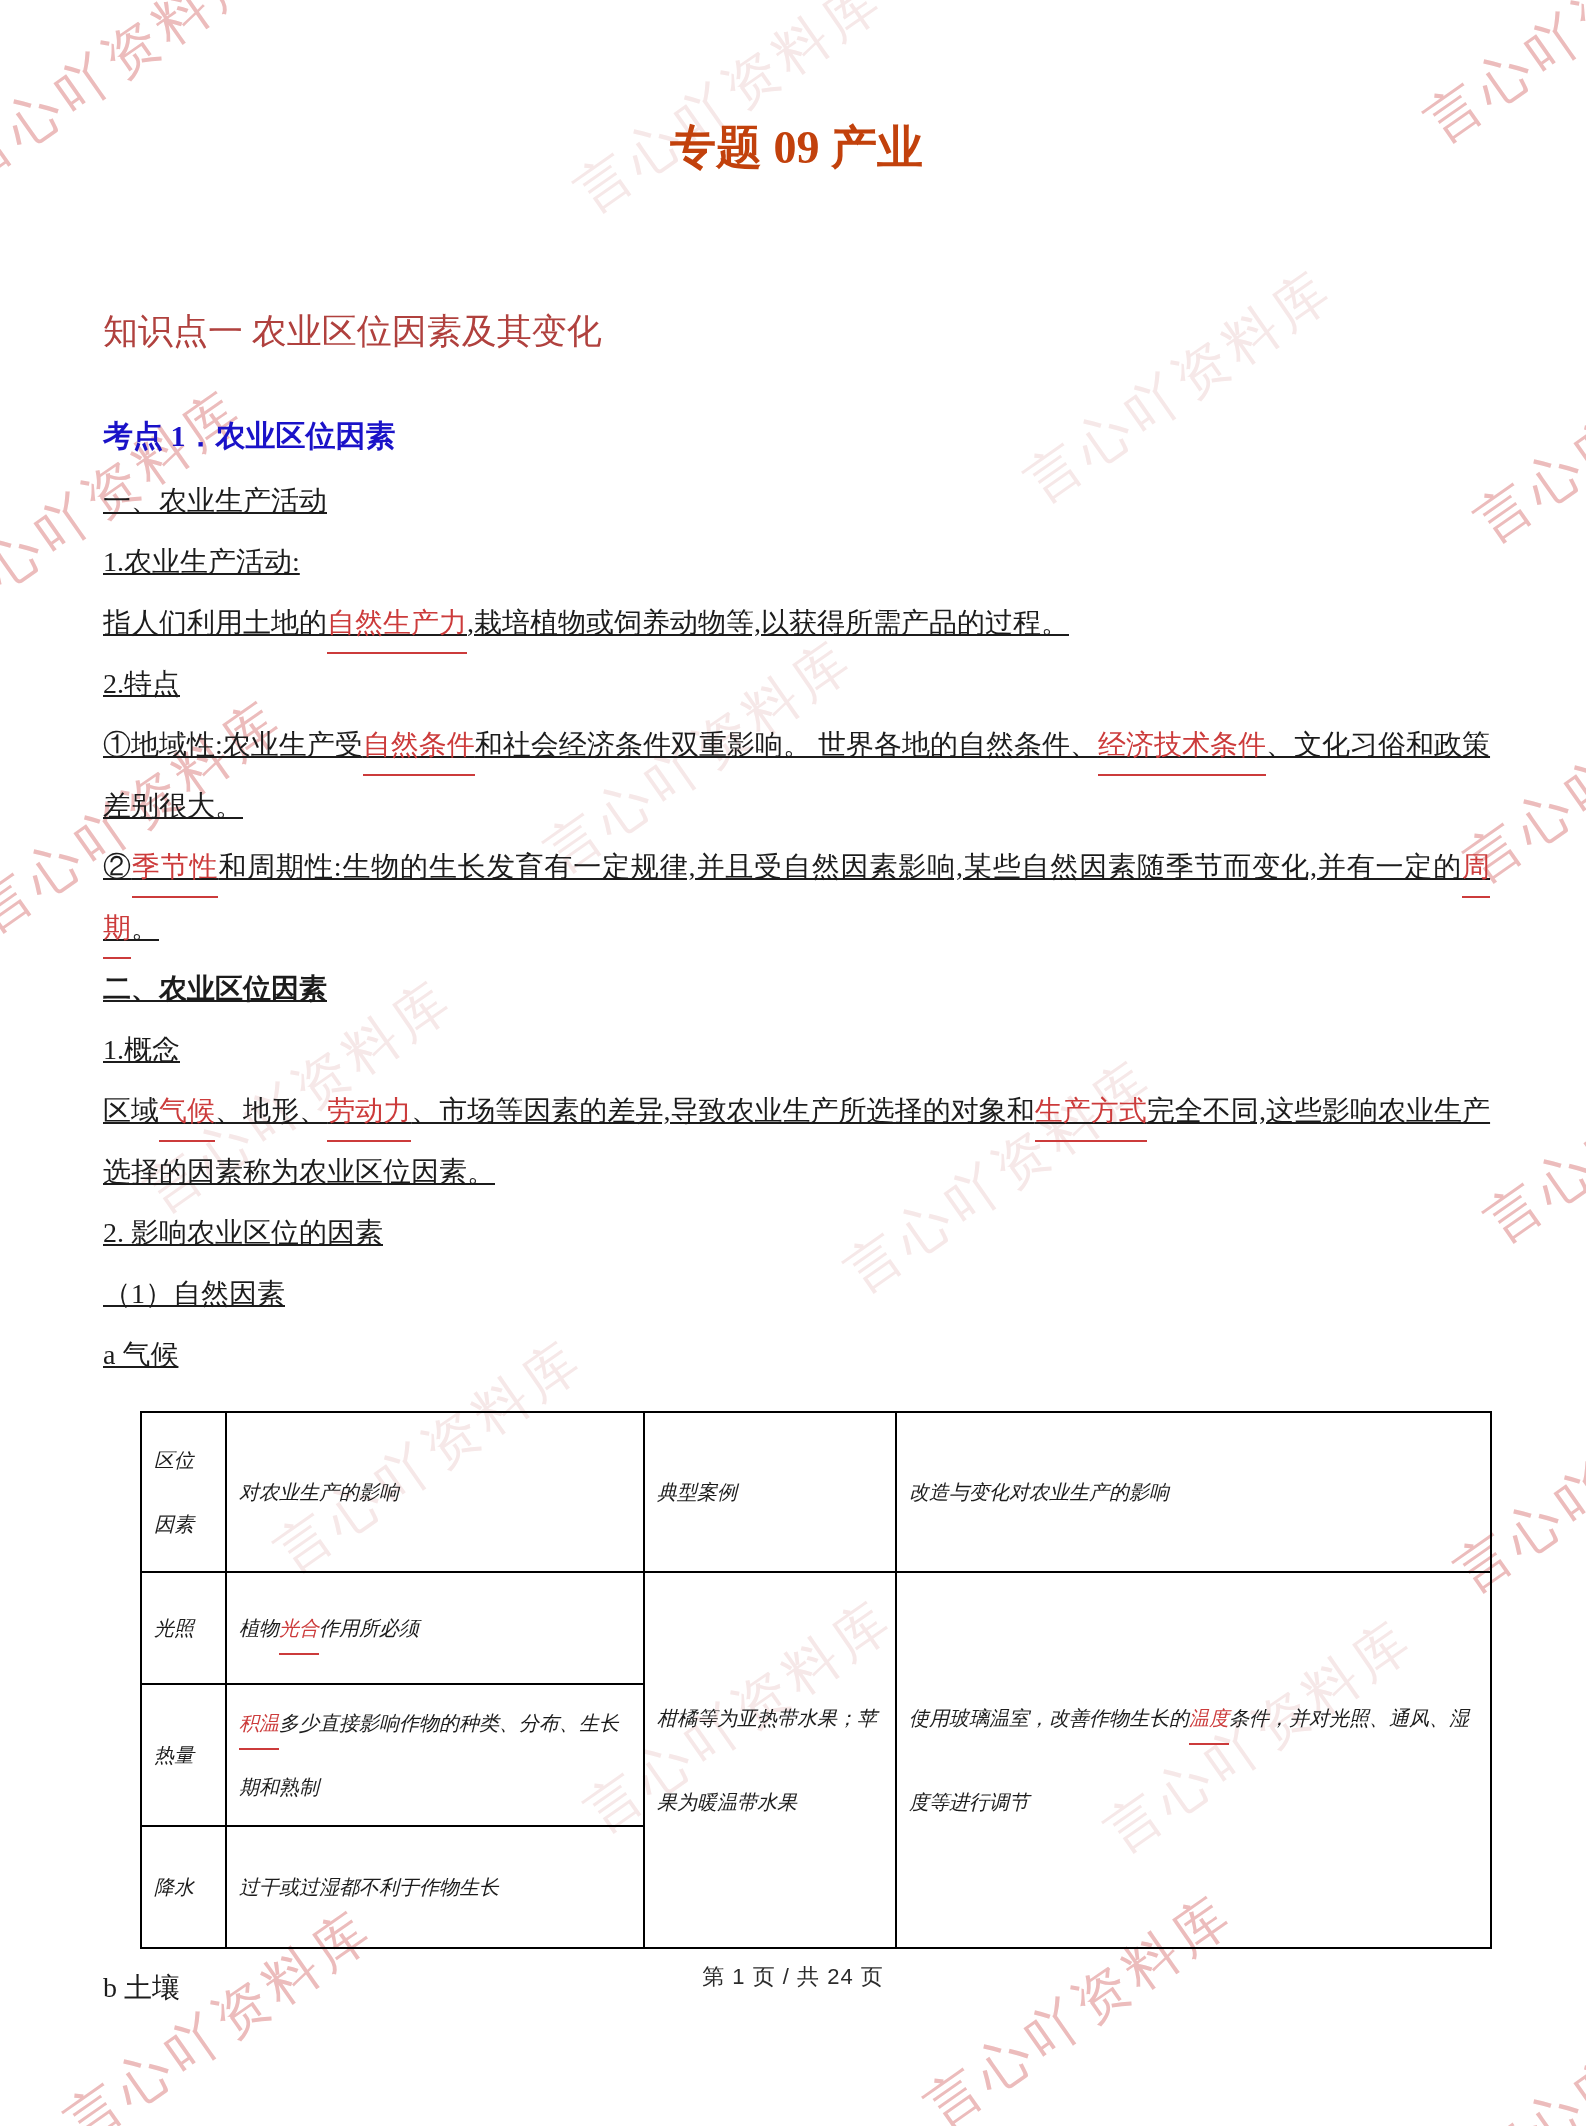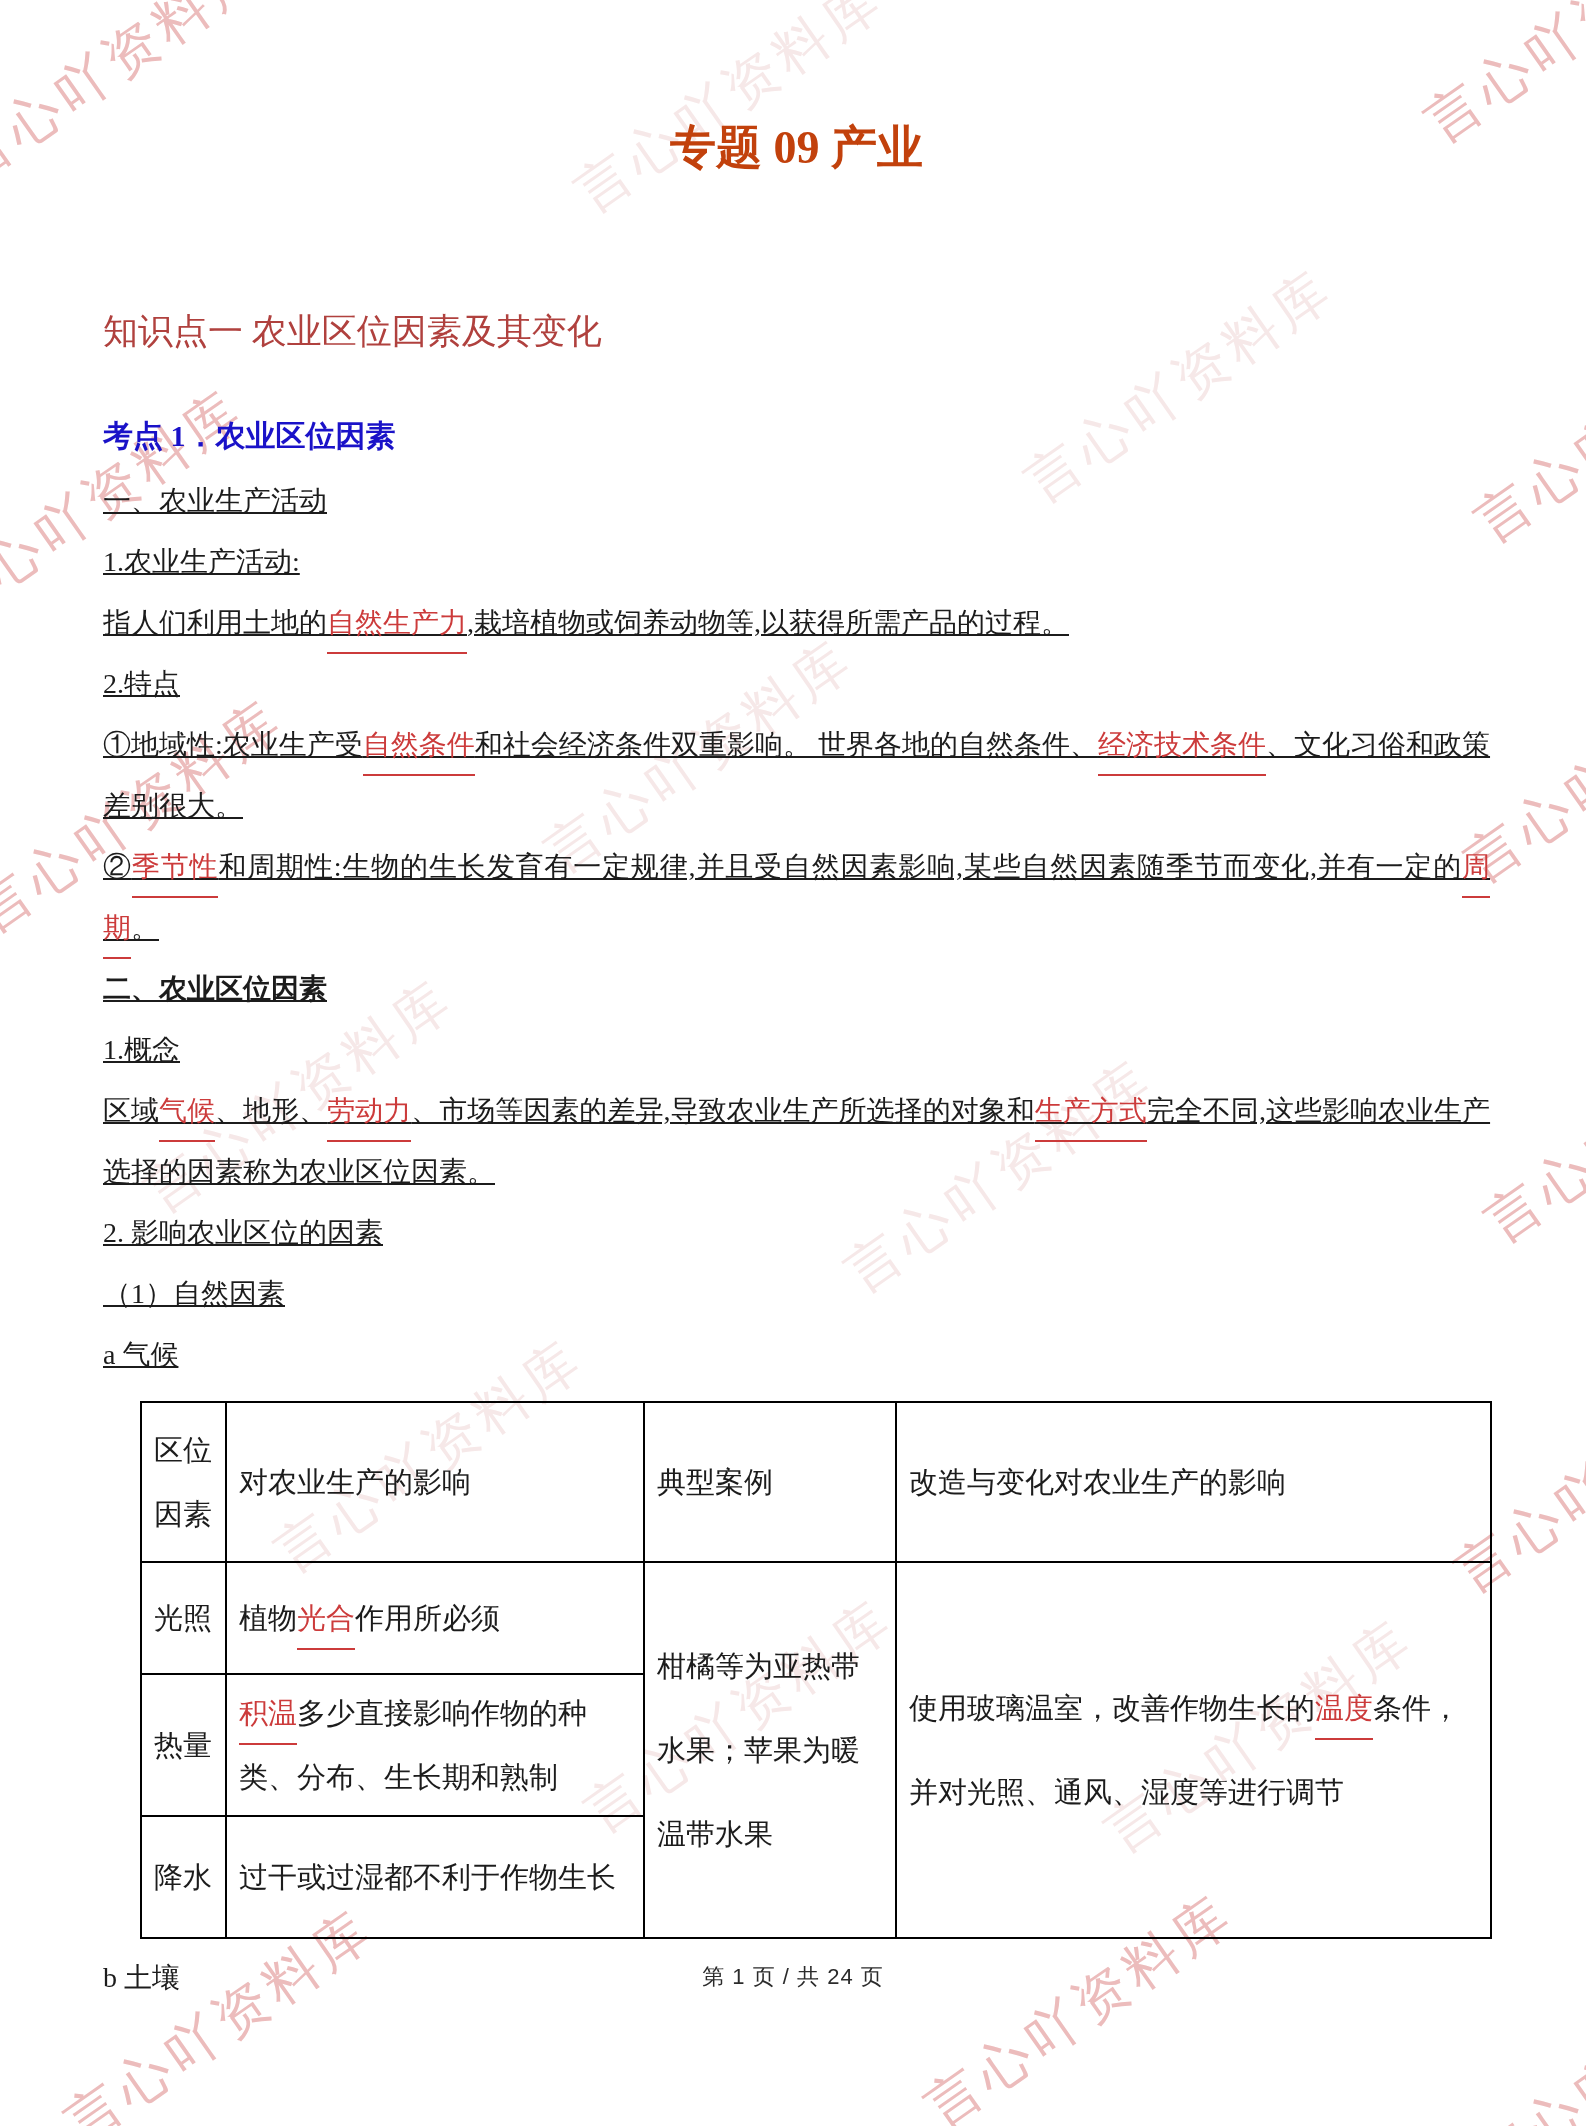--- a/index.html
+++ b/index.html
@@ -54,25 +54,26 @@
   }
   .body-line.bold{font-weight:700;}
   .hl{
     color:#cc3b3b;
     border-bottom:2px solid #cc3b3b;
     padding-bottom:14px;
   }
   
   table.factors{
     border-collapse:collapse;
-    margin:16px 0 0 37px;
+    margin:26px 0 0 37px;
     table-layout:fixed;
     width:1350px;
-    font-size:29px;
+    font-size:20px;
     color:#1c1c1c;
+    font-style:italic;
   }
   table.factors td{
     border:2px solid #000;
     padding:6px 12px;
     vertical-align:middle;
     line-height:64px;
     text-align:left;
     word-break:break-all;
   }
   table.factors .c-case,.factors .c-trans{line-height:84px;}

